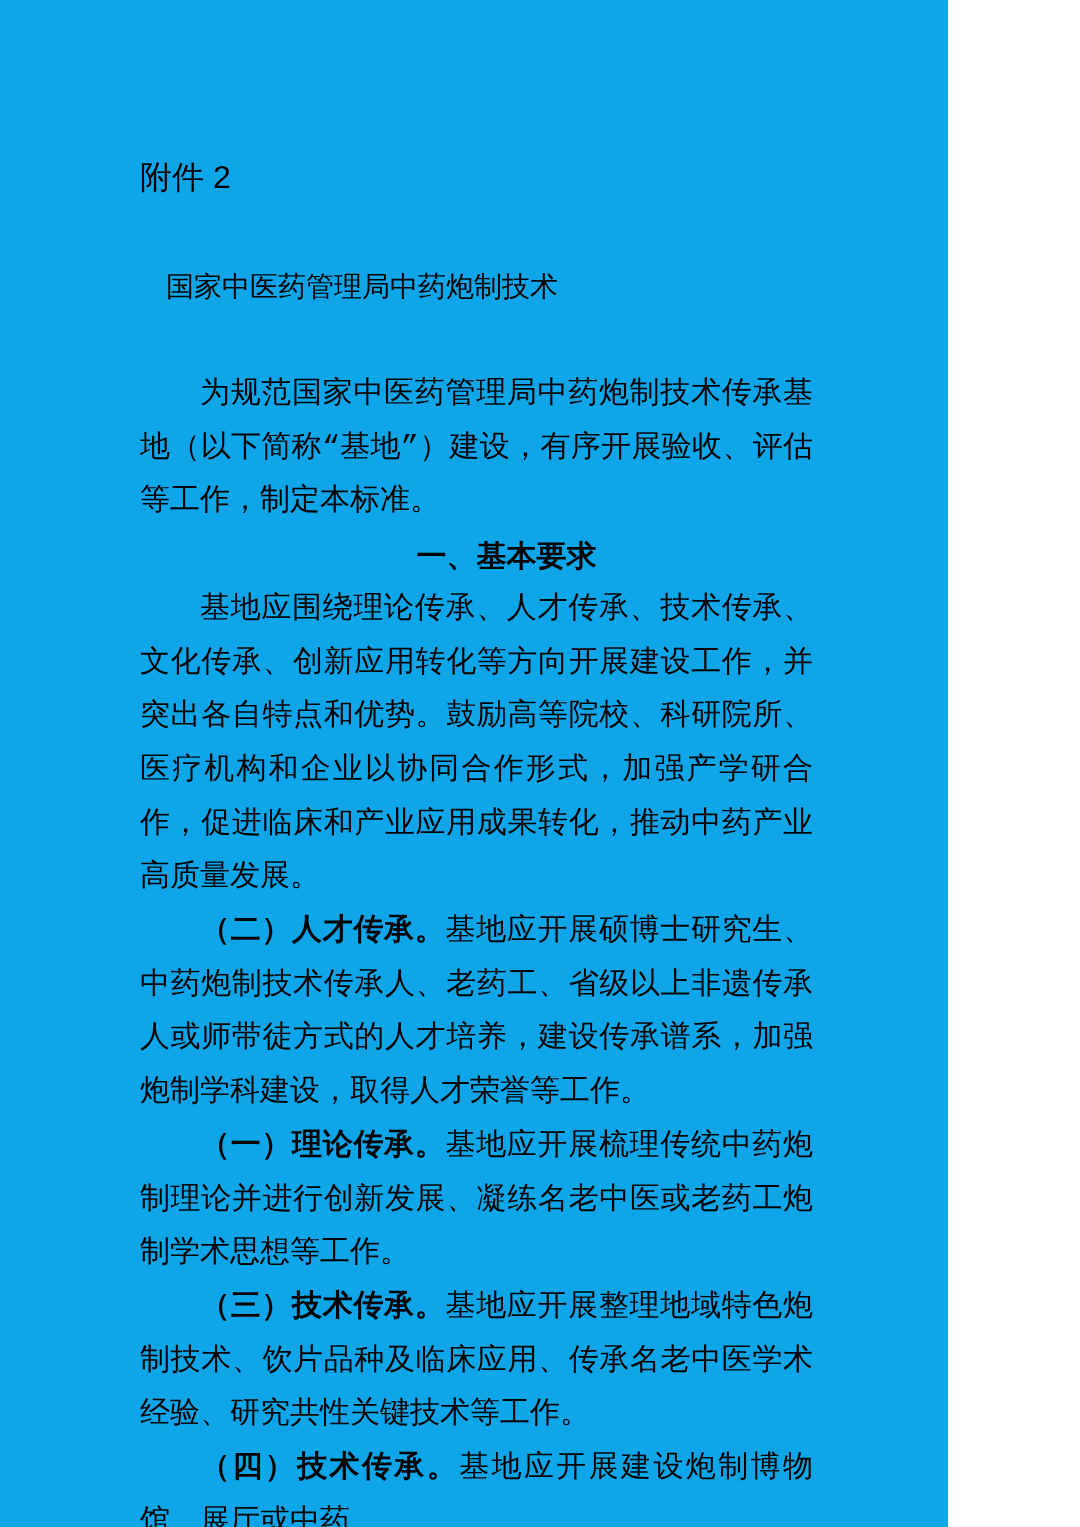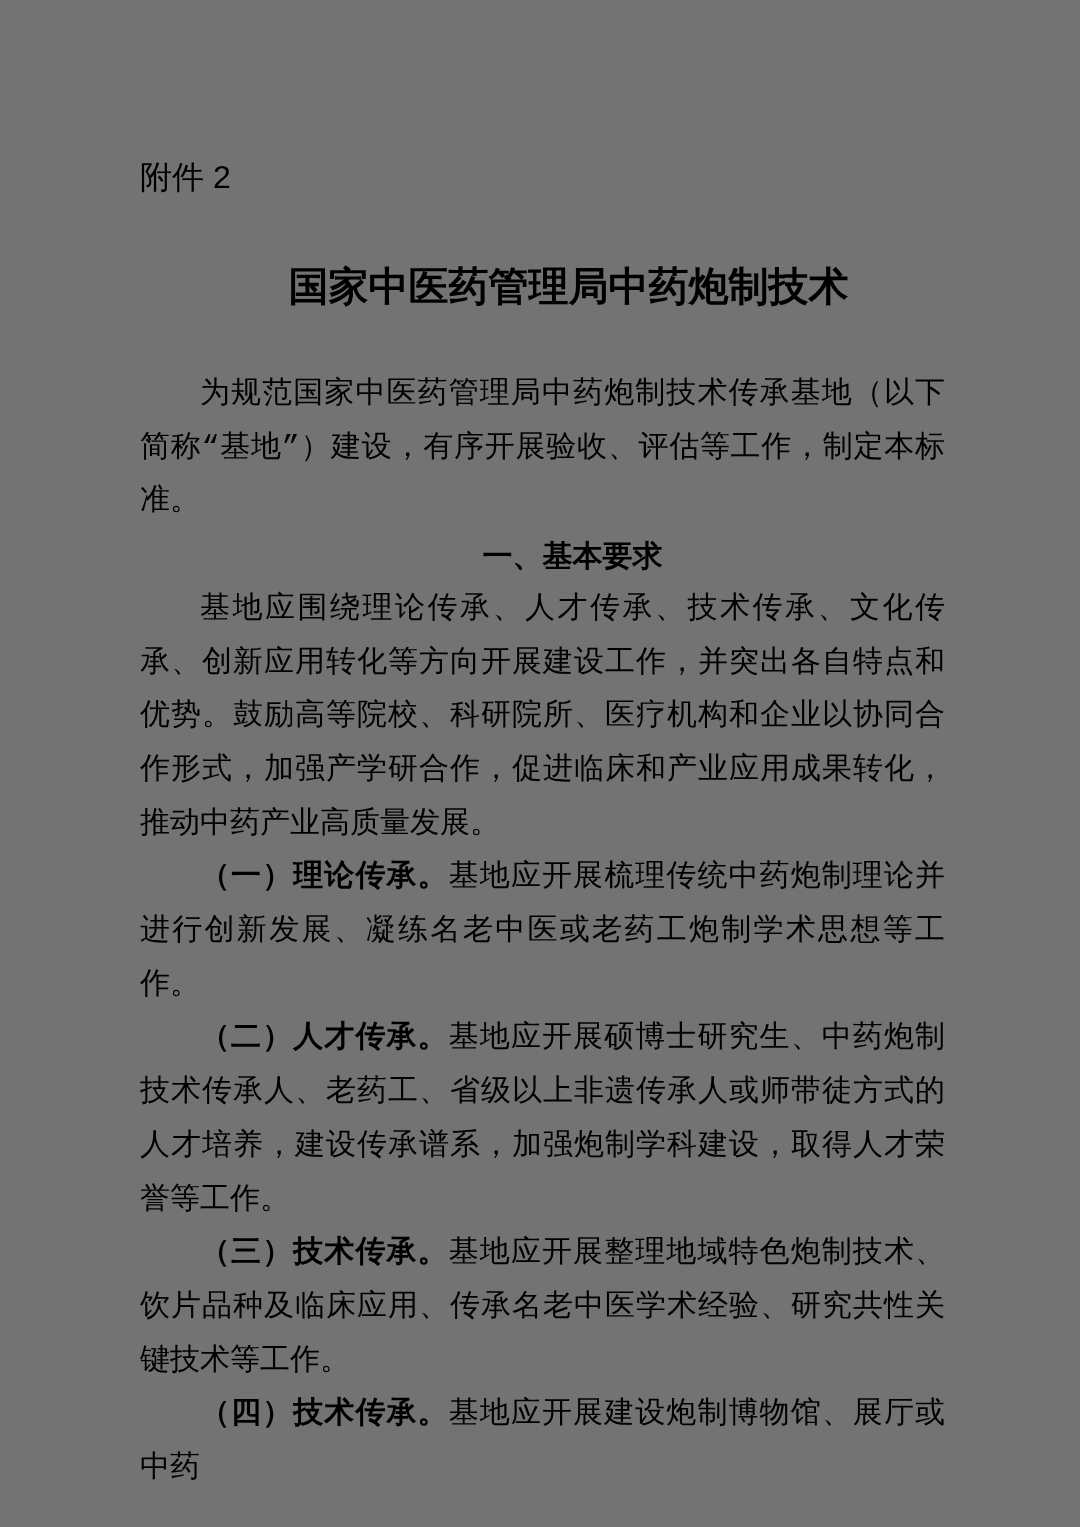--- a/index.html
+++ b/index.html
@@ -2,44 +2,43 @@
 <html lang="zh"><head>
 <meta charset="utf-8">
 <style>
   html, body {
     margin: 0;
     padding: 0;
     background: #ffffff;
   }
   .page {
     position: relative;
-    width: 1080px;
+    width: 948px;
     height: 1527px;
-    background: #737373;
+    background: #0ea5e9;
     color: #000000;
     overflow: hidden;
     font-family: "Liberation Serif", "DejaVu Serif", serif;
   }
   .attachment {
     margin: 0 0 0 140px;
     padding-top: 156px;
     font-family: "Liberation Sans", "DejaVu Sans", sans-serif;
     font-size: 32px;
     line-height: 42px;
     font-weight: 400;
     color: #000000;
   }
   .doc-title {
     position: relative;
     left: 26px;
     margin: 64px 135px 0 140px;
-    text-align: center;
     font-family: "Liberation Serif", "DejaVu Serif", serif;
-    font-size: 40px;
-    font-weight: 700;
+    font-size: 28px;
+    font-weight: 400;
     line-height: 50px;
     color: #000000;
   }
   .doc-title .title-line {
     display: block;
   }
   .doc-body {
     margin: 56px 135px 0 140px;
     font-size: 30px;
     line-height: 53.7px;
@@ -76,23 +75,23 @@
   </h1>
 
   <div class="doc-body">
 
     <p class="para">为规范国家中医药管理局中药炮制技术传承基地（以下简称“基地”）建设，有序开展验收、评估等工作，制定本标准。</p>
 
     <h2 class="section-heading">一、基本要求</h2>
 
     <p class="para">基地应围绕理论传承、人才传承、技术传承、文化传承、创新应用转化等方向开展建设工作，并突出各自特点和优势。鼓励高等院校、科研院所、医疗机构和企业以协同合作形式，加强产学研合作，促进临床和产业应用成果转化，推动中药产业高质量发展。</p>
 
+    <p class="para"><span class="item-label">（二）人才传承。</span><span>基地应开展硕博士研究生、中药炮制技术传承人、老药工、省级以上非遗传承人或师带徒方式的人才培养，建设传承谱系，加强炮制学科建设，取得人才荣誉等工作。</span></p>
+
     <p class="para"><span class="item-label">（一）理论传承。</span><span>基地应开展梳理传统中药炮制理论并进行创新发展、凝练名老中医或老药工炮制学术思想等工作。</span></p>
-
-    <p class="para"><span class="item-label">（二）人才传承。</span><span>基地应开展硕博士研究生、中药炮制技术传承人、老药工、省级以上非遗传承人或师带徒方式的人才培养，建设传承谱系，加强炮制学科建设，取得人才荣誉等工作。</span></p>
 
     <p class="para"><span class="item-label">（三）技术传承。</span><span>基地应开展整理地域特色炮制技术、饮片品种及临床应用、传承名老中医学术经验、研究共性关键技术等工作。</span></p>
 
     <p class="para"><span class="item-label">（四）技术传承。</span><span>基地应开展建设炮制博物馆、展厅或中药</span></p>
 
   </div>
 
 </div>
 
 </body></html>

